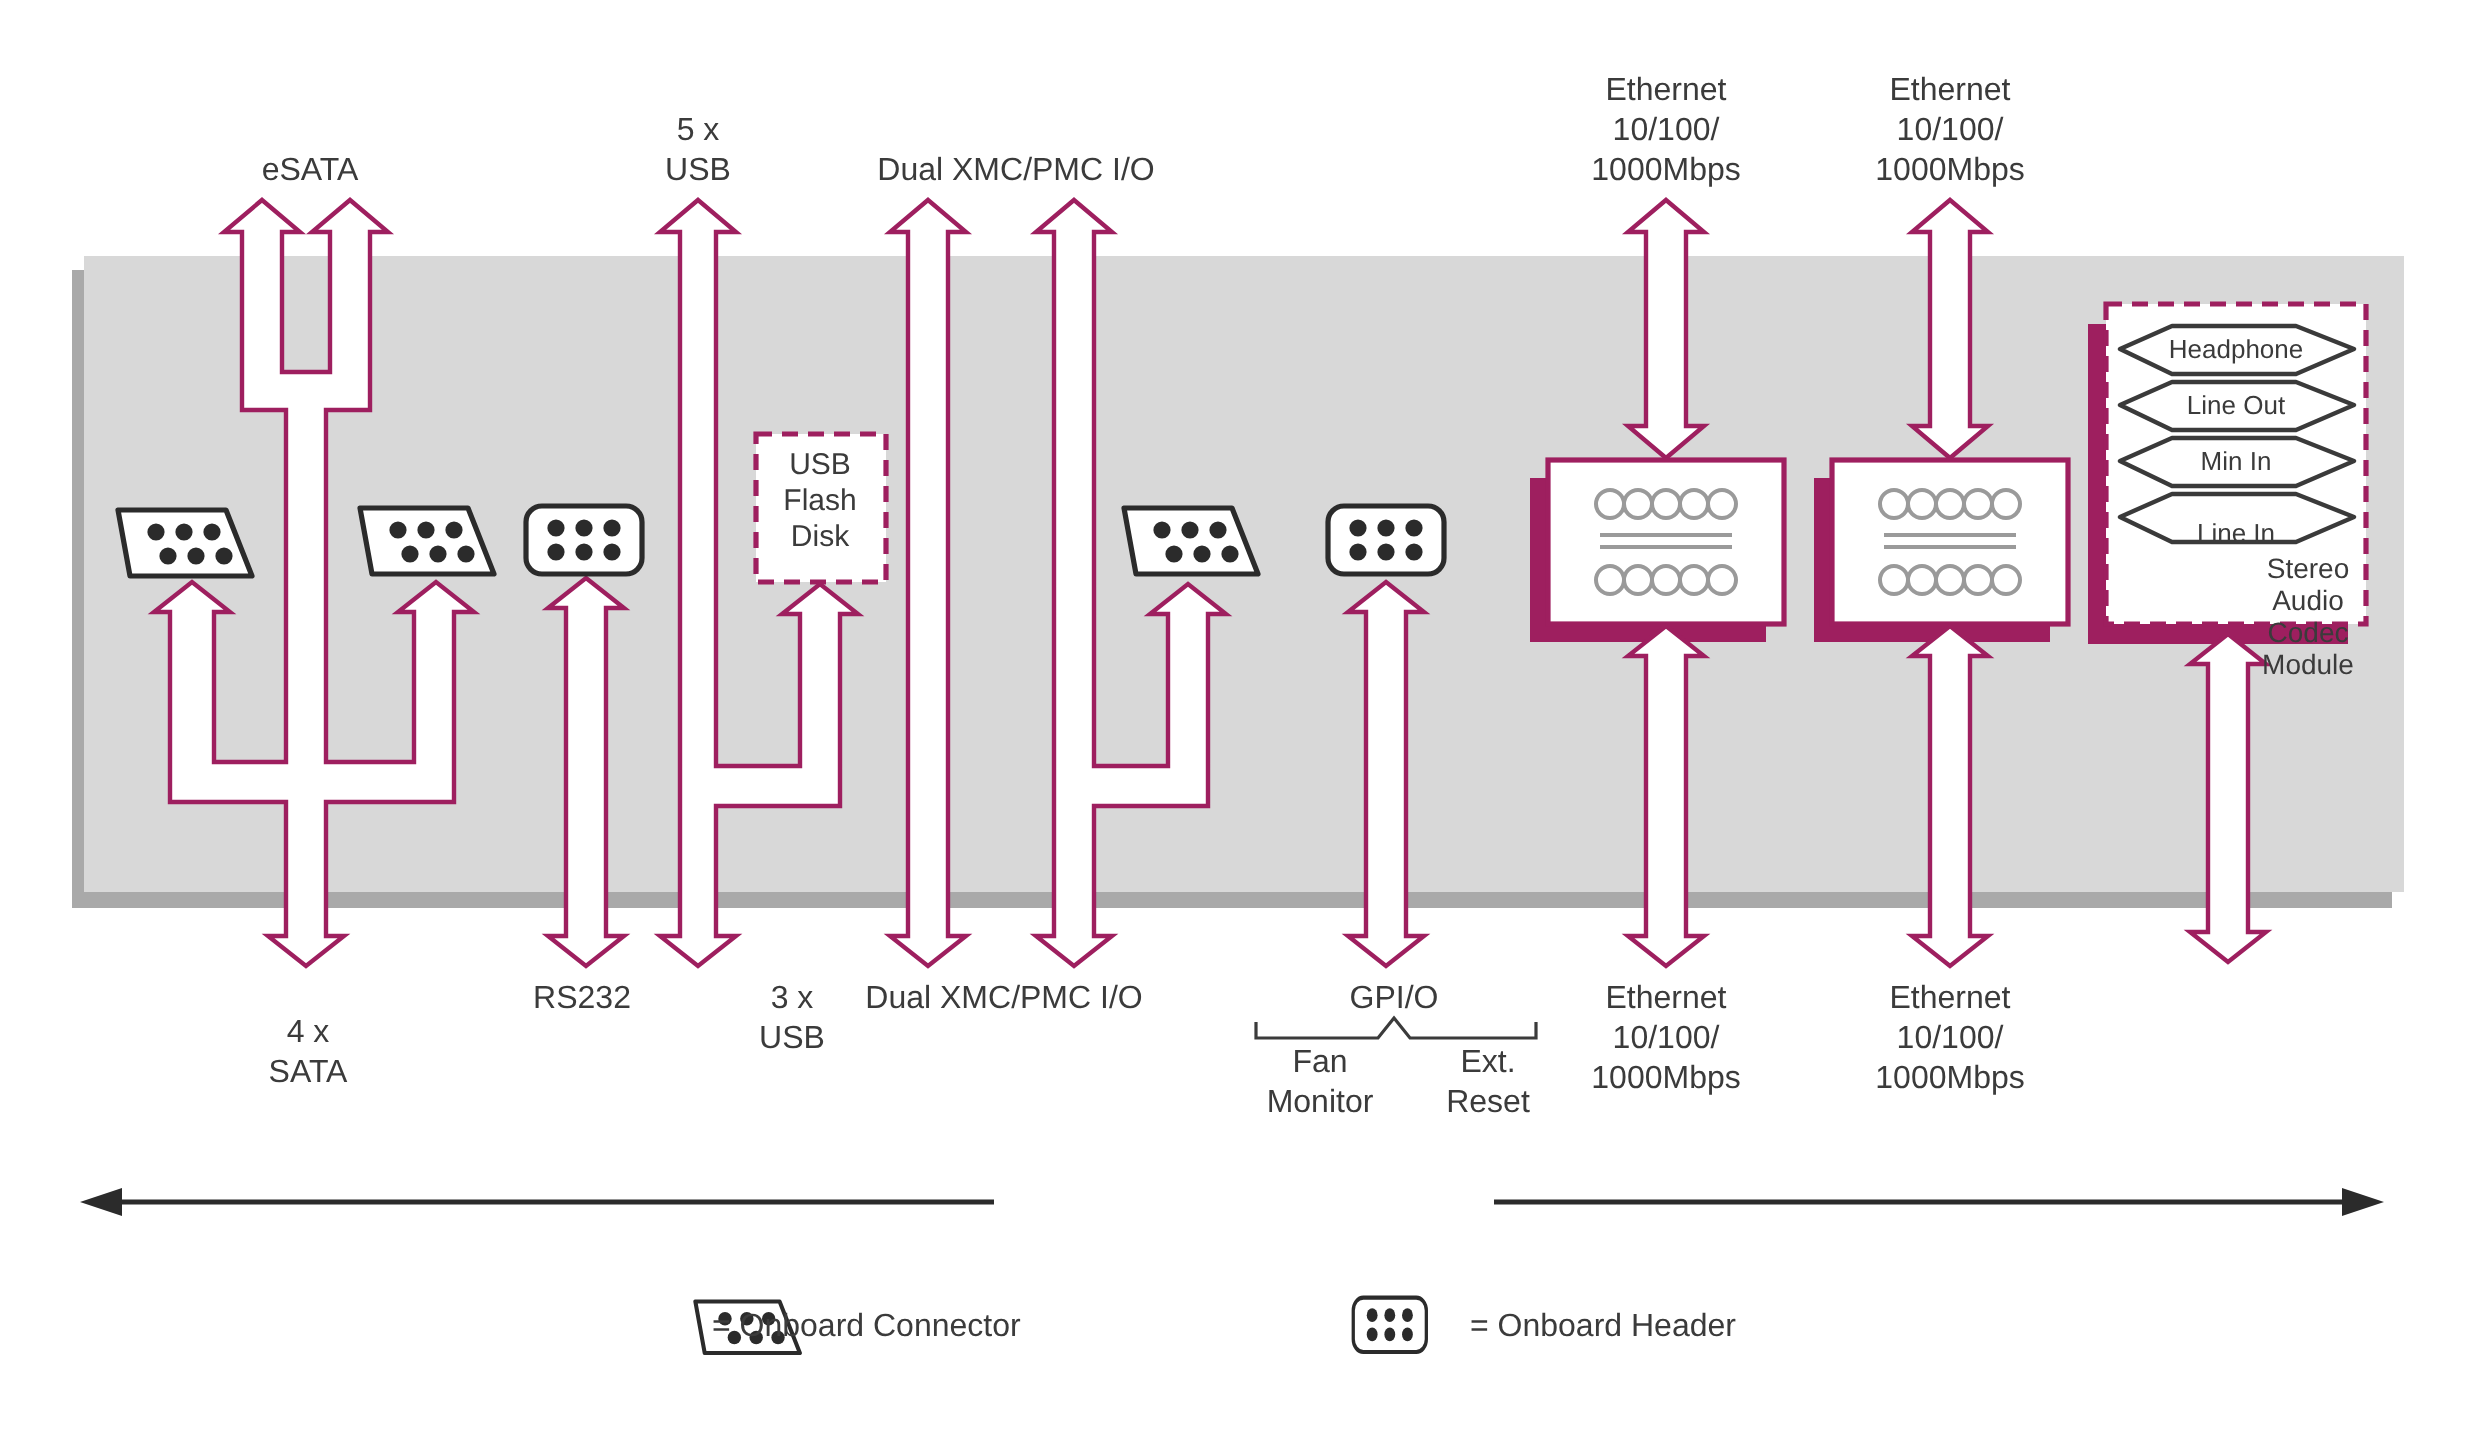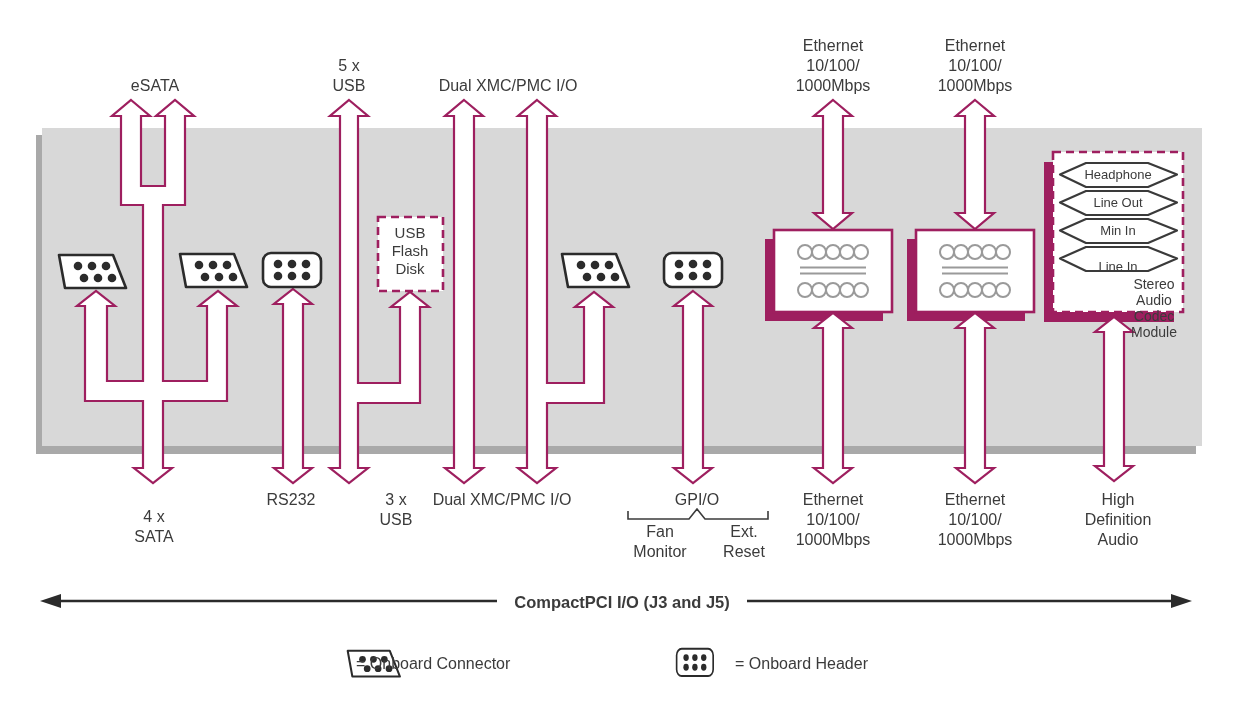--- a/index.html
+++ b/index.html
@@ -172,33 +172,29 @@
   <div class="lbl" style="left:660px;top:522px;">Fan
 Monitor</div>
   <div class="lbl" style="left:744px;top:522px;">Ext.
 Reset</div>
   <div class="lbl" style="left:833px;top:490px;">Ethernet
 10/100/
 1000Mbps</div>
   <div class="lbl" style="left:975px;top:490px;">Ethernet
 10/100/
 1000Mbps</div>
-  <div class="lbl" style="left:1118px;top:490px;">High
-Definition
-Audio</div>
 
   <div class="lbl small" style="left:410px;top:224px;">USB
 Flash
 Disk</div>
 
   <div class="lbl tiny" style="left:1118px;top:168px;">Headphone</div>
   <div class="lbl tiny" style="left:1118px;top:196px;">Line Out</div>
   <div class="lbl tiny" style="left:1118px;top:224px;">Min In</div>
   <div class="lbl tiny" style="left:1118px;top:260px;">Line In</div>
   <div class="lbl cap" style="left:1118px;top:276px;margin-left:36px;">Stereo Audio
 Codec Module</div>
 
-  <div class="lbl bold" style="left:622px;top:592px;">CompactPCI I/O (J3 and J5)</div>
 
   <div class="lbl leftal" style="left:356px;top:654px;">= Onboard Connector</div>
   <div class="lbl leftal" style="left:735px;top:654px;text-align:center;">= Onboard Header</div>
 
 </div>
 
 </body></html>

